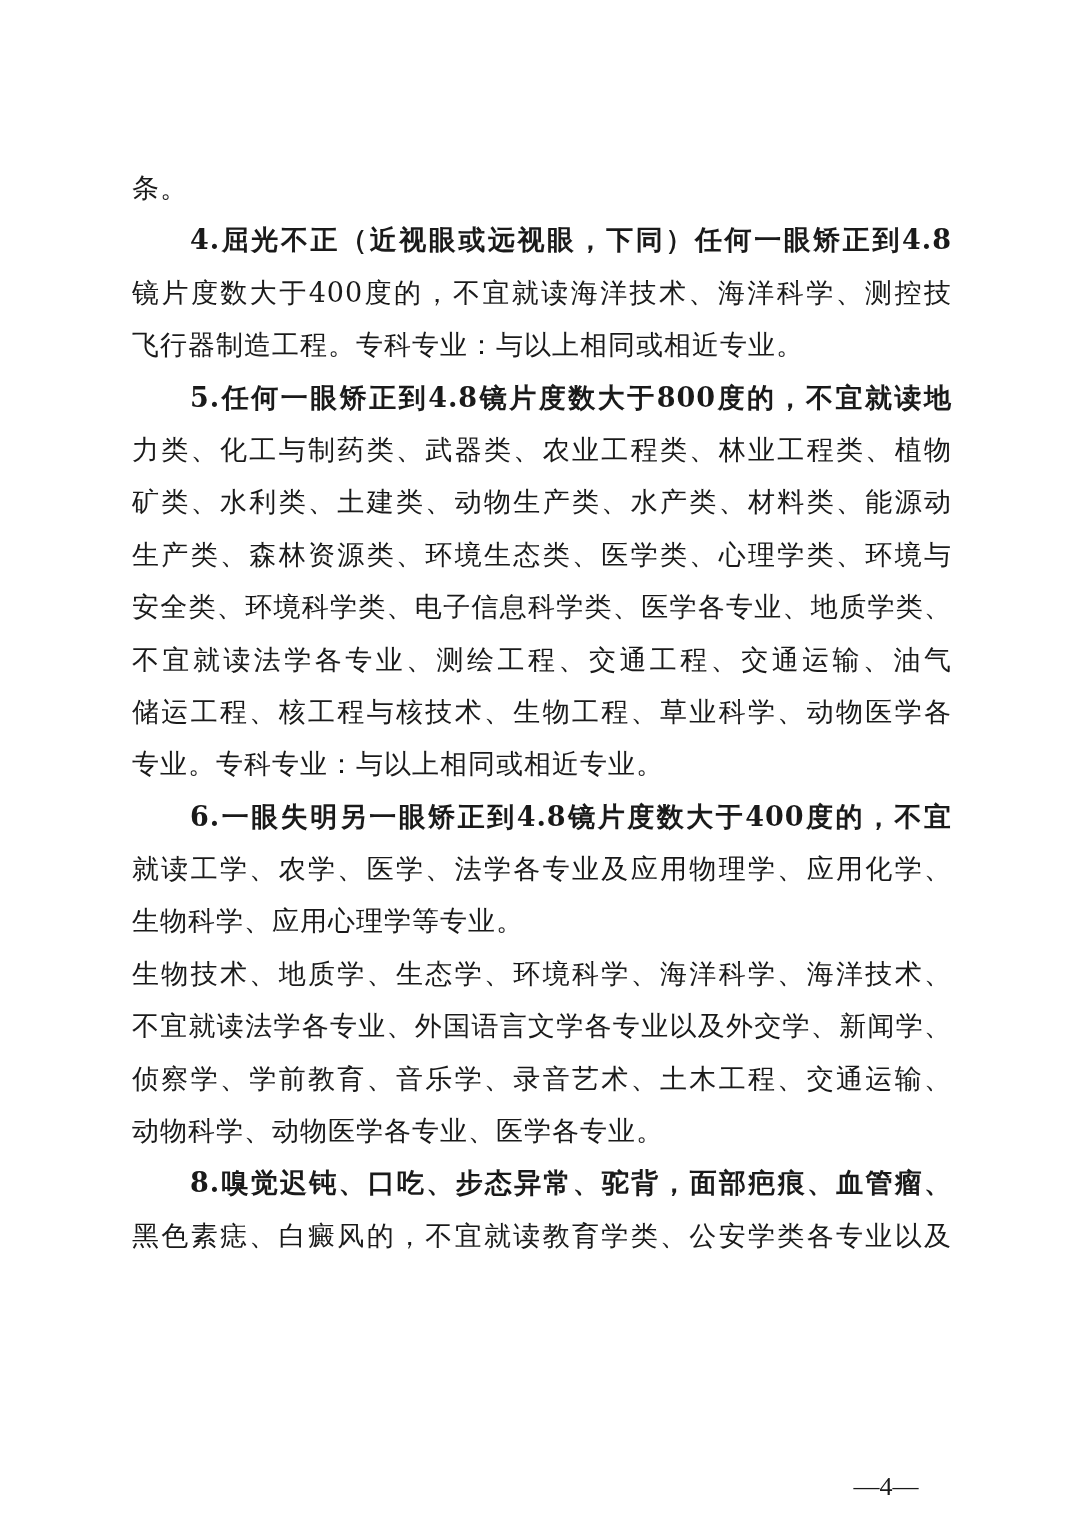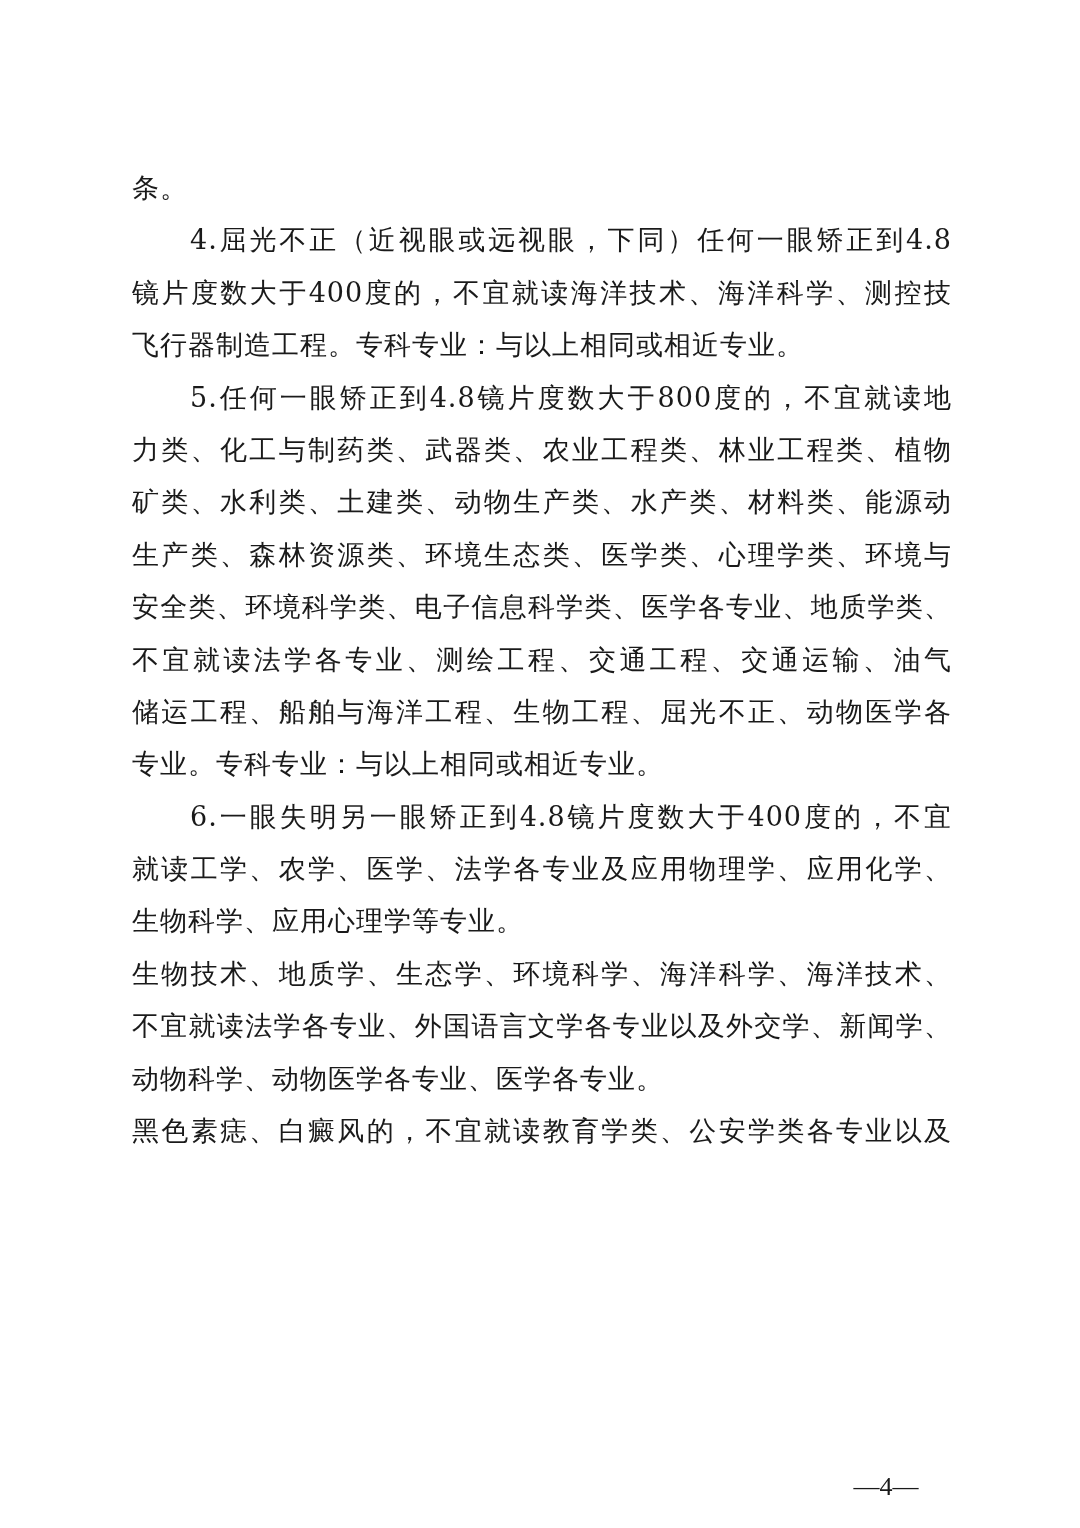--- a/index.html
+++ b/index.html
@@ -11,21 +11,21 @@
     position: absolute; left: 132px; top: 162px; width: 820px;
     font-family: "DejaVu Serif", "Liberation Serif", serif;
     font-size: 27px; color: #1a1a1a;
   }
   .line {
     height: 52.4px; line-height: 52.4px; white-space: nowrap;
     text-align: justify; text-align-last: justify;
     letter-spacing: 1px;
   }
   .line.last { text-align-last: left; }
-  .line.indent { padding-left: 58px; }
+  .line.indent { padding-left: 58px; font-weight: bold; }
   .page-number {
     position: absolute; left: 846px; top: 1472px; width: 80px;
     font-family: "Liberation Serif", "DejaVu Serif", serif;
     font-size: 26px; color: #1a1a1a; text-align: center; white-space: nowrap;
   }
 </style>
 </head>
 <body>
 
 <div class="page">
@@ -33,24 +33,26 @@
     <div class="line last">条。</div>
     <div class="line indent">4.屈光不正（近视眼或远视眼，下同）任何一眼矫正到4.8</div>
     <div class="line">镜片度数大于400度的，不宜就读海洋技术、海洋科学、测控技</div>
     <div class="line last">飞行器制造工程。专科专业：与以上相同或相近专业。</div>
     <div class="line indent">5.任何一眼矫正到4.8镜片度数大于800度的，不宜就读地</div>
     <div class="line">力类、化工与制药类、武器类、农业工程类、林业工程类、植物</div>
     <div class="line">矿类、水利类、土建类、动物生产类、水产类、材料类、能源动</div>
     <div class="line">生产类、森林资源类、环境生态类、医学类、心理学类、环境与</div>
     <div class="line">安全类、环境科学类、电子信息科学类、医学各专业、地质学类、</div>
     <div class="line">不宜就读法学各专业、测绘工程、交通工程、交通运输、油气</div>
-    <div class="line">储运工程、船舶与海洋工程、生物工程、屈光不正、动物医学各</div>
+    <div class="line">储运工程、核工程与核技术、生物工程、草业科学、动物医学各</div>
     <div class="line last">专业。专科专业：与以上相同或相近专业。</div>
     <div class="line indent">6.一眼失明另一眼矫正到4.8镜片度数大于400度的，不宜</div>
     <div class="line">就读工学、农学、医学、法学各专业及应用物理学、应用化学、</div>
     <div class="line last">生物科学、应用心理学等专业。</div>
     <div class="line">生物技术、地质学、生态学、环境科学、海洋科学、海洋技术、</div>
     <div class="line">不宜就读法学各专业、外国语言文学各专业以及外交学、新闻学、</div>
+    <div class="line">侦察学、学前教育、音乐学、录音艺术、土木工程、交通运输、</div>
     <div class="line last">动物科学、动物医学各专业、医学各专业。</div>
+    <div class="line indent">8.嗅觉迟钝、口吃、步态异常、驼背，面部疤痕、血管瘤、</div>
     <div class="line">黑色素痣、白癜风的，不宜就读教育学类、公安学类各专业以及</div>
   </div>
   <div class="page-number">—4—</div>
 </div>
 
 </body></html>

